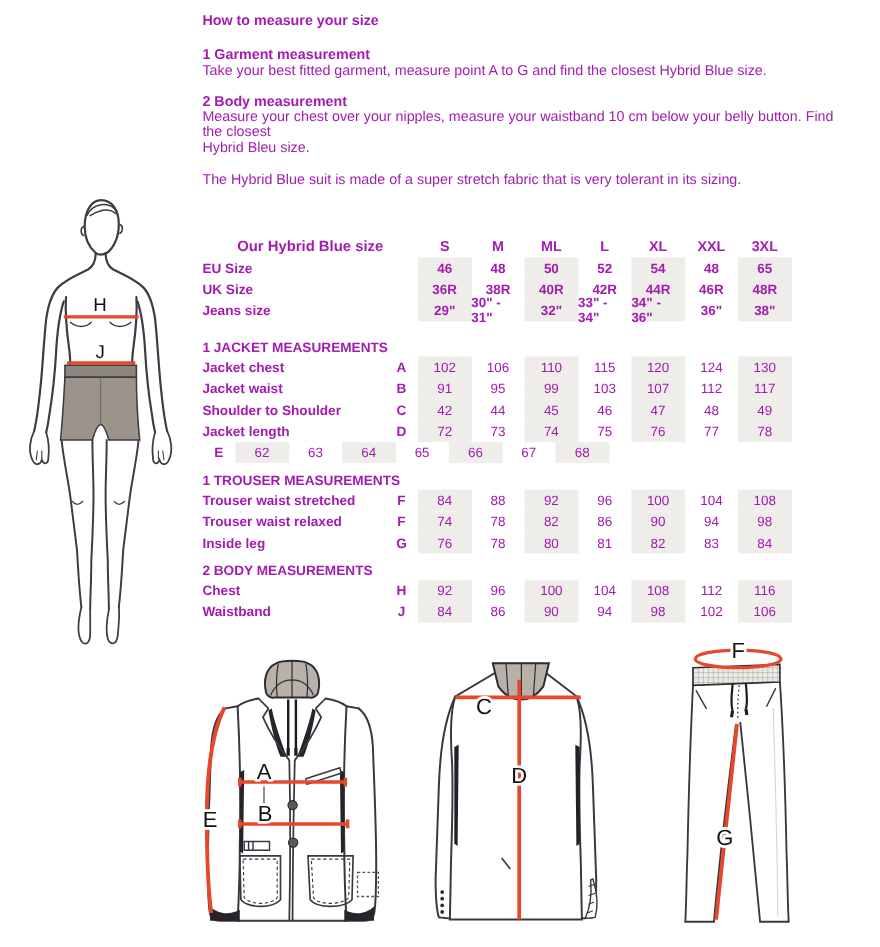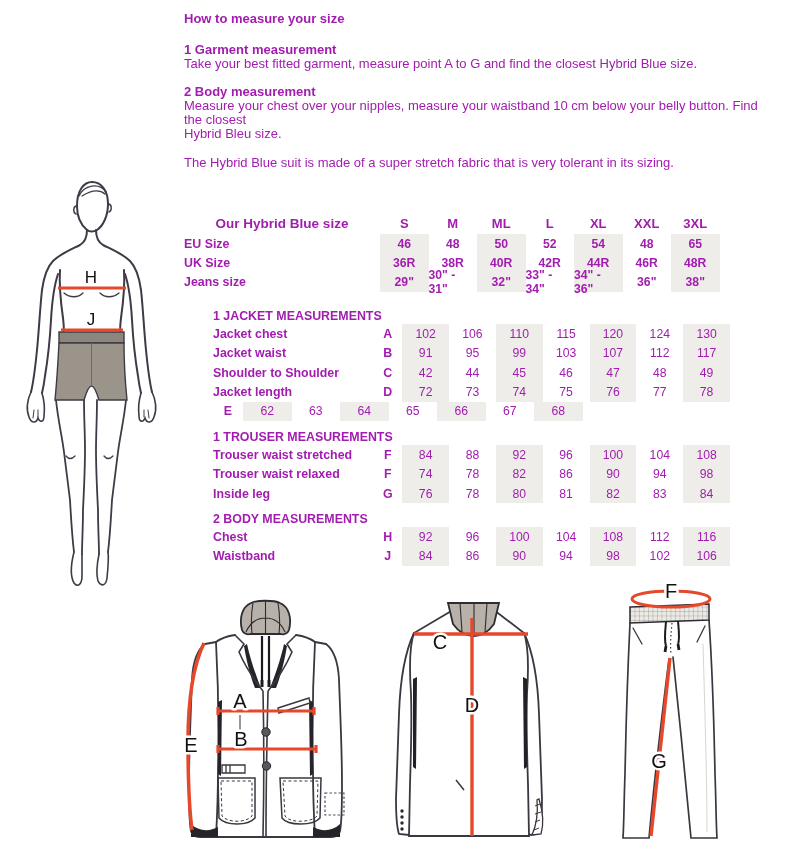--- a/index.html
+++ b/index.html
@@ -17,21 +17,21 @@
   .th-label{width:196px;font-size:13.5px;font-weight:bold;text-align:center;}
   .th-size{width:48.5px;text-align:center;font-weight:bold;font-size:13px;}
   .trow{display:flex;height:19.4px;}
   .t-label{width:166px;display:flex;align-items:center;font-weight:bold;font-size:12.4px;}
   .t-letter{width:30px;display:flex;align-items:center;justify-content:center;font-weight:bold;font-size:12.4px;}
   .t-cell{width:48.5px;display:flex;align-items:center;justify-content:center;font-size:12.2px;}
   .t-cell.shaded{background:#efedea;}
   .topvals .t-cell{font-weight:bold;}
   .sec-h{font-weight:bold;font-size:12.4px;height:17px;display:flex;align-items:flex-end;padding-bottom:1px;}
   .sec.first{margin-top:14px;}
-  .sec{margin-top:6px;margin-left:29px;}
+  .sec{margin-top:6px;}
   
   .illus{position:absolute;}
   svg text.mletter{font-family:"Liberation Sans",sans-serif;fill:#111;text-anchor:middle;
         paint-order:stroke;stroke:#ffffff;stroke-width:5px;stroke-linejoin:round;}
 </style>
 </head>
 <body>
 
 <div id="page">
 

